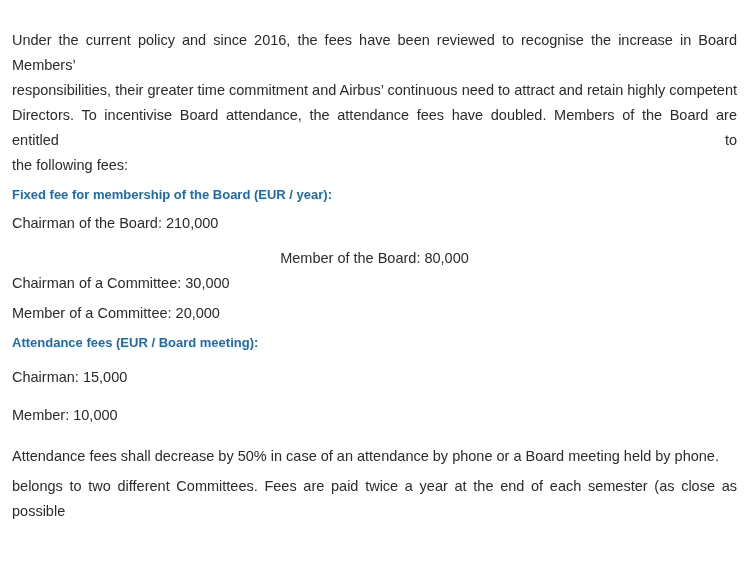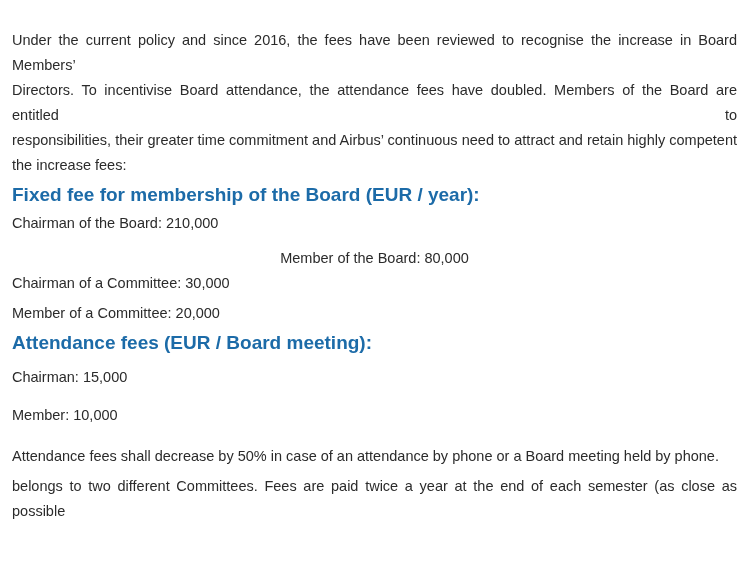--- a/index.html
+++ b/index.html
@@ -18,42 +18,42 @@
     line-height: 25px;
     color: var(--body, #2b2b2b);
   }
   .para div { min-height: 25px; }
   
   .jl { text-align: justify; text-align-last: justify; white-space: normal; }
   
   .ll { text-align: left; }
   .heading {
     font-weight: bold;
-    font-size: 19px;
+    font-size: 13px;
     line-height: 25px;
     color: var(--heading, #1c6ba8);
   }
   .item { line-height: 25px; }
   .mb0  { margin-bottom: 0; text-align: center; }
   .mb4  { margin-bottom: 4px; }
   .mb5  { margin-bottom: 5px; }
   .mb10 { margin-bottom: 10px; }
   .mb16 { margin-bottom: 16px; margin-top: 13px; }
 </style>
 </head>
 <body>
 
 <div class="page">
   <div class="content">
 
     <div class="para mb4">
       <div class="jl">Under the current policy and since 2016, the fees have been reviewed to recognise the increase in Board Members’</div>
+      <div class="jl">responsibilities, their greater time commitment and Airbus’ continuous need to attract and retain highly competent</div>
       <div class="jl">Directors. To incentivise Board attendance, the attendance fees have doubled. Members of the Board are entitled to</div>
-      <div class="jl">responsibilities, their greater time commitment and Airbus’ continuous need to attract and retain highly competent</div>
-      <div class="ll">the increase fees:</div>
+      <div class="ll">the following fees:</div>
     </div>
 
     <div class="heading mb4">Fixed fee for membership of the Board (EUR / year):</div>
     <div class="item mb10">Chairman of the Board: 210,000</div>
     <div class="item mb0">Member of the Board: 80,000</div>
 
     <div class="item mb5">Chairman of a Committee: 30,000</div>
     <div class="item mb4">Member of a Committee: 20,000</div>
 
     <div class="heading mb10">Attendance fees (EUR / Board meeting):</div>

